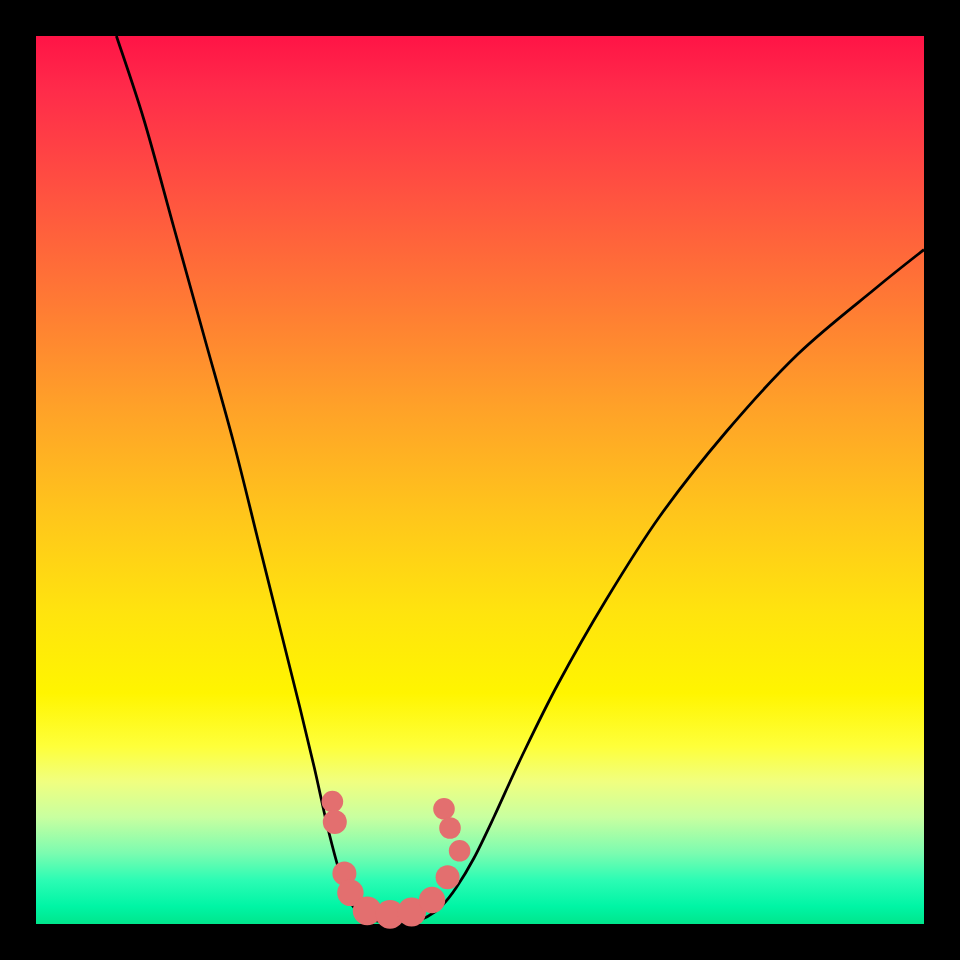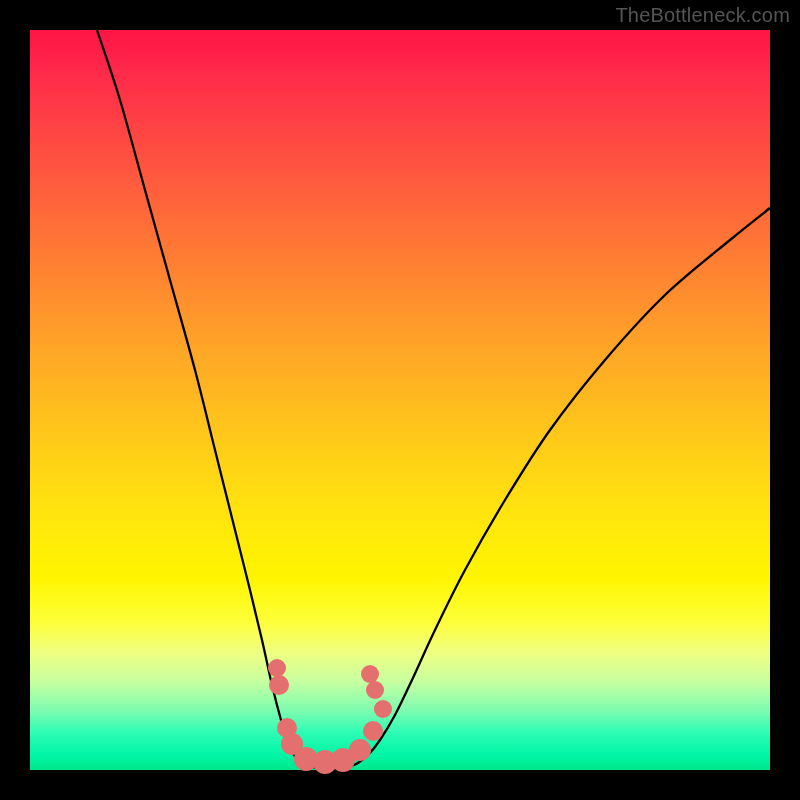--- a/index.html
+++ b/index.html
@@ -62,21 +62,20 @@
     width: 740px;
     height: 740px;
     overflow: visible;
   }
 </style>
 </head>
 <body>
 
 <div class="frame">
 
-  <div class="watermark">TheBottleneck.com</div>
 
   <div class="plot">
     <svg class="curves" viewBox="0 0 740 740" preserveAspectRatio="none">
       <path id="curve-left" fill="none" stroke="#000000" stroke-width="2.3" d="M 67 0 C 70.83333333333333 11.666666666666666, 82 43.33333333333333, 90 70 C 98 96.66666666666667, 106.66666666666667 130, 115 160 C 123.33333333333333 190, 131.66666666666666 220, 140 250 C 148.33333333333334 280, 157.5 311.6666666666667, 165 340 C 172.5 368.3333333333333, 178.33333333333334 393.3333333333333, 185 420 C 191.66666666666666 446.6666666666667, 199.16666666666666 476.6666666666667, 205 500 C 210.83333333333334 523.3333333333334, 215.5 541.6666666666666, 220 560 C 224.5 578.3333333333334, 228.33333333333334 594.1666666666666, 232 610 C 235.66666666666666 625.8333333333334, 238.83333333333334 641.6666666666666, 242 655 C 245.16666666666666 668.3333333333334, 248.33333333333334 680.5, 251 690 C 253.66666666666666 699.5, 255.83333333333334 706.1666666666666, 258 712 C 260.1666666666667 717.8333333333334, 261.6666666666667 721.5, 264 725 C 266.3333333333333 728.5, 269 731, 272 733 C 275 735, 278 736, 282 737 C 286 738, 293.6666666666667 738.6666666666666, 296 739"></path>
       <path id="curve-right" fill="none" stroke="#000000" stroke-width="2.3" d="M 296 739 C 298.6666666666667 738.8333333333334, 307 738.8333333333334, 312 738 C 317 737.1666666666666, 321.6666666666667 736.1666666666666, 326 734 C 330.3333333333333 731.8333333333334, 334 729, 338 725 C 342 721, 345.5 716.6666666666666, 350 710 C 354.5 703.3333333333334, 359.6666666666667 695, 365 685 C 370.3333333333333 675, 375.3333333333333 664.1666666666666, 382 650 C 388.6666666666667 635.8333333333334, 396.1666666666667 618.3333333333334, 405 600 C 413.8333333333333 581.6666666666666, 423.3333333333333 561.6666666666666, 435 540 C 446.6666666666667 518.3333333333334, 460.8333333333333 493.3333333333333, 475 470 C 489.1666666666667 446.6666666666667, 503.3333333333333 423.3333333333333, 520 400 C 536.6666666666666 376.6666666666667, 555.8333333333334 352.5, 575 330 C 594.1666666666666 307.5, 614.1666666666666 285, 635 265 C 655.8333333333334 245, 682.5 224.5, 700 210 C 717.5 195.5, 733.3333333333334 183.33333333333334, 740 178"></path>
       <g id="marker-group">
           <circle cx="247" cy="638" r="9" fill="#e36f6f"></circle>
           <circle cx="249" cy="655" r="10" fill="#e36f6f"></circle>
           <circle cx="257" cy="698" r="10" fill="#e36f6f"></circle>
           <circle cx="262" cy="714" r="11" fill="#e36f6f"></circle>

